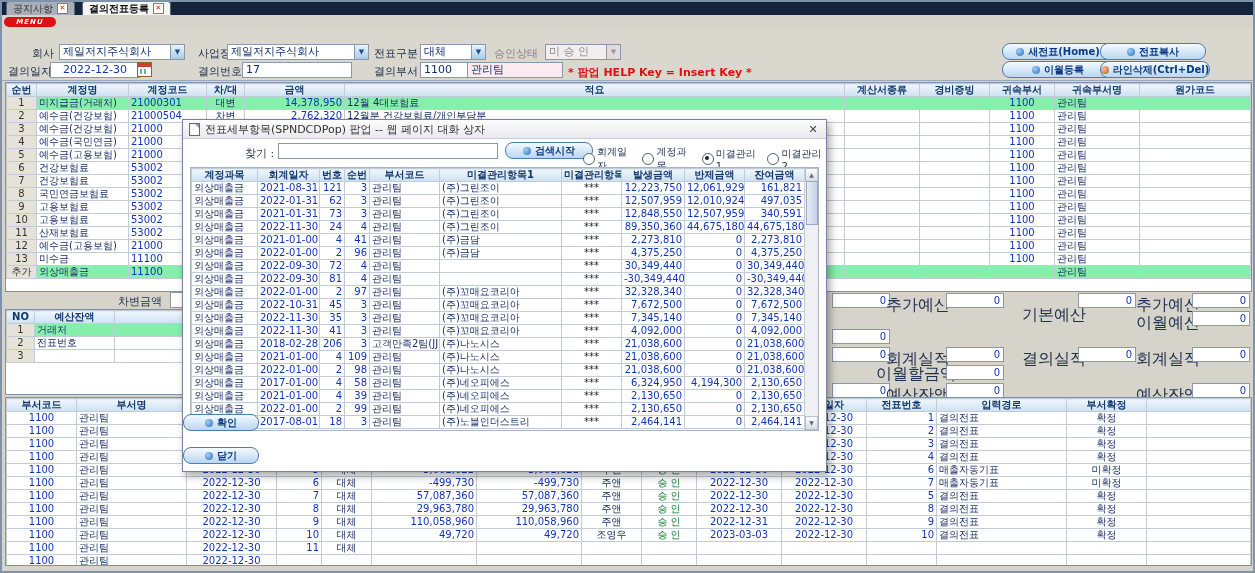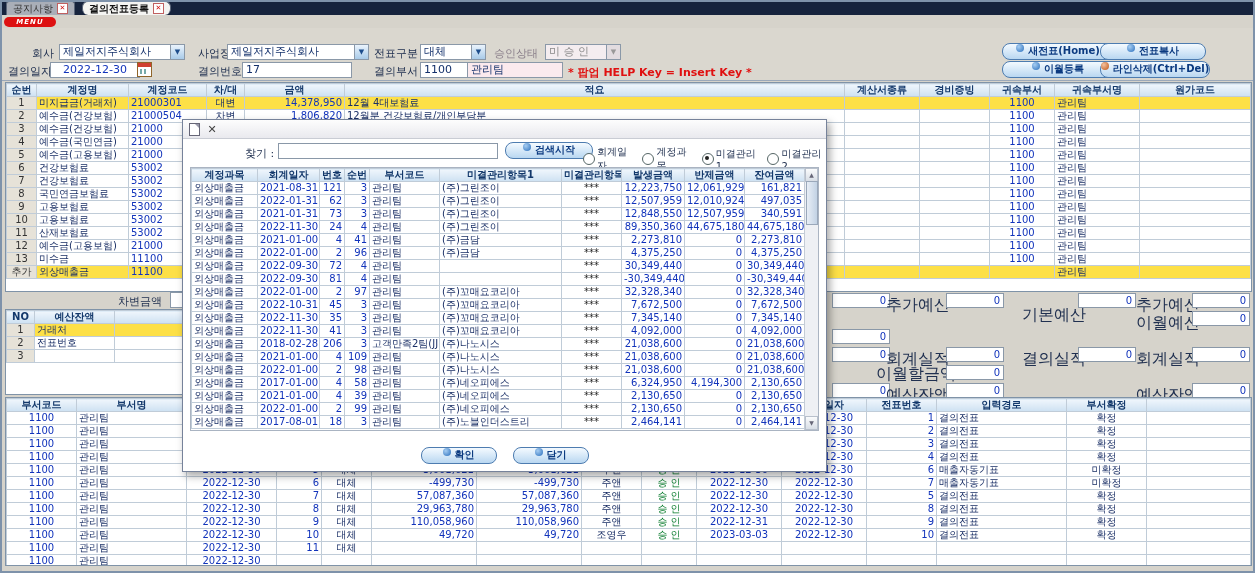--- a/index.html
+++ b/index.html
@@ -8,21 +8,21 @@
     background:#d6d3cb;font-family:"DejaVu Sans","Liberation Sans",sans-serif;
     font-size:11px;color:#222;
   }
   .window-frame{position:absolute;inset:0;border:2px solid #7e92aa;pointer-events:none;z-index:60;}
   
   .tabbar{position:absolute;left:0;top:0;width:1255px;height:15px;background:#16233d;}
   .tab{position:absolute;top:1px;height:13px;display:flex;align-items:center;gap:4px;
        padding:0 6px;border:1px solid #5a6578;border-bottom:none;border-radius:3px 3px 0 0;
        font-size:10px;cursor:pointer;}
   .tab-inactive{left:6px;background:#a9aeb8;color:#333;}
-  .tab-active{left:82px;background:#f4f4f2;color:#111;font-weight:bold;border-radius:6px;}
+  .tab-active{left:82px;background:#f4f4f2;color:#111;font-weight:bold;}
   .tab-x{display:inline-block;width:9px;height:9px;line-height:9px;text-align:center;
          background:#fff;border:1px solid #c06060;color:#d01818;font-size:7px;font-weight:bold;}
   .menu-open{position:absolute;left:4px;top:17px;width:52px;height:10px;background:#dd1111;
              border-radius:5px;color:#fff;font-size:7px;font-style:italic;font-weight:bold;
              text-align:center;line-height:10px;letter-spacing:1px;cursor:pointer;}
   
   .form-area{position:absolute;left:2px;top:28px;width:1251px;height:52px;
              background:#dad7cf;border-bottom:1px solid #9aa8ba;}
   .flabel{position:absolute;font-size:11px;color:#203050;white-space:nowrap;}
   .flabel-dim{color:#8a7f8a;}
@@ -36,36 +36,36 @@
         background:linear-gradient(#eaf3fc,#a9cbe9);border-left:1px solid #8a98a8;
         color:#1d4d8c;font-size:7px;text-align:center;line-height:14px;}
   .combo.dim .arrow{background:#e2dce0;color:#999;}
   .help-red{position:absolute;color:#e01010;font-weight:bold;font-size:11px;}
   .cal-icon{position:absolute;width:13px;height:13px;background:#fff;border:1px solid #90652a;
             cursor:pointer;}
   .cal-icon::before{content:"";position:absolute;left:0;top:0;right:0;height:4px;background:#d04030;}
   .cal-icon::after{content:"";position:absolute;left:2px;top:6px;width:8px;height:5px;
             background:repeating-linear-gradient(90deg,#7aa 0 2px,#fff 2px 4px);}
   
-  .pill{display:flex;align-items:flex-start;justify-content:center;gap:4px;height:15px;
+  .pill{display:flex;align-items:center;justify-content:center;gap:4px;height:15px;
         border:1px solid #4d7cb0;border-radius:8px;
         background:linear-gradient(#f4faff,#b9d7f1);color:#0b3a80;
         font-size:10px;font-weight:bold;padding:0 8px;cursor:pointer;white-space:nowrap;}
   .pill::before{content:"";width:8px;height:8px;border-radius:50%;flex:none;
         background:radial-gradient(circle at 35% 35%,#a6cdf2,#2a6fbd);}
   .pill.warn::before{background:radial-gradient(circle at 35% 35%,#f4c2a0,#c05515);}
   .abs{position:absolute;}
   
   .panel{position:absolute;background:#fff;border:1px solid #7f93a8;overflow:hidden;}
   table.grid{border-collapse:collapse;table-layout:fixed;width:100%;font-size:10px;}
   .grid th,.grid td{border:1px solid #c0ccd8;height:12px;line-height:12px;
         padding:0 2px;overflow:hidden;white-space:nowrap;font-weight:normal;}
   .grid th{background:linear-gradient(#f0f6fc,#cde1f2);color:#13386b;font-weight:bold;text-align:center;}
   .rowhead{background:#e6e2d8;text-align:center;color:#333;}
-  .row-hl td{background:#fde047;}
+  .row-hl td{background:#86efac;}
   .row-hl td.rowhead{background:#e6e2d8;}
   .t-blue{color:#1133bb;} .t-navy{color:#1a2f66;} .t-green{color:#067a2a;}
   .t-right{text-align:right;} .t-center{text-align:center;}
   
   .budget-label{position:absolute;font-size:16px;color:#203050;white-space:nowrap;}
   .budget-box{position:absolute;width:50px;height:13px;background:#fff;border:1px solid #8a98a8;
         font-size:10px;line-height:13px;text-align:right;padding:0 3px;color:#1133bb;}
   
   .popup{position:absolute;left:182px;top:119px;width:643px;height:351px;background:#fff;
          border:1px solid #76829a;box-shadow:3px 4px 8px rgba(0,0,0,.35);z-index:40;}
@@ -85,21 +85,21 @@
   .rb.on::after{content:"";position:absolute;left:2px;top:2px;width:4px;height:4px;border-radius:50%;background:#222;}
   .popup-grid-wrap{position:absolute;left:7px;top:47px;width:627px;height:262px;border:1px solid #aab4c2;background:#fff;}
   .popup-grid-wrap table{width:613px;}
   .vscroll{position:absolute;right:0;top:0;width:13px;height:100%;background:#eef0f4;
          border-left:1px solid #c4ccd6;cursor:pointer;}
   .sb-btn{height:12px;font-size:6px;text-align:center;line-height:12px;color:#667;
          background:linear-gradient(#fafbfc,#d8dee6);border:1px solid #b8c0cc;}
   .sb-bottom{position:absolute;bottom:0;left:0;right:0;}
   .sb-thumb{position:absolute;left:1px;top:13px;width:10px;height:42px;
          background:linear-gradient(90deg,#e8eef6,#c2d2e4);border:1px solid #9aa8ba;}
-  .popup-buttons{position:absolute;left:0;bottom:7px;width:100%;display:flex;justify-content:center;gap:16px;}
+  .popup-buttons{position:absolute;left:0;bottom:7px;width:100%;display:flex;justify-content:center;gap:16px;flex-direction:column;}
 </style>
 </head>
 <body>
 
 <div class="tabbar">
   <div class="tab tab-inactive">
     <span>공지사항</span>
     <span class="tab-x">✕</span>
   </div>
   <div class="tab tab-active">
@@ -205,21 +205,21 @@
           <td class=""></td>
           <td class="t-center t-blue">1100</td>
           <td class="t-navy">관리팀</td>
           <td class=""></td>
         </tr>
         <tr>
           <td class="rowhead">2</td>
           <td class="t-navy">예수금(건강보험)</td>
           <td class="t-blue">21000504</td>
           <td class="t-center t-navy">차변</td>
-          <td class="t-right t-blue">1,806,820</td>
+          <td class="t-right t-blue">2,762,320</td>
           <td class="t-navy">12월분 건강보험료/개인부담분</td>
           <td class=""></td>
           <td class=""></td>
           <td class="t-center t-blue">1100</td>
           <td class="t-navy">관리팀</td>
           <td class=""></td>
         </tr>
         <tr>
           <td class="rowhead">3</td>
           <td class="t-navy">예수금(건강보험)</td>
@@ -687,20 +687,21 @@
           <td class="t-center t-navy"></td>
           <td class=""></td>
         </tr>
       </tbody>
   </table>
 </div>
 
 <div class="popup">
   <div class="popup-title">
     <div class="doc-icon"></div>
+    <span class="popup-title-text">전표세부항목(SPNDCDPop) 팝업 -- 웹 페이지 대화 상자</span>
     <span class="popup-close">✕</span>
   </div>
   <div class="popup-search">
     <span class="flabel" style="left:62px;top:7px">찾기 :</span>
     <input class="search-input" value="" style="">
     <div class="pill abs" style="left:322px;top:3px;width:70px">
       <span>검색시작</span>
     </div>
     <div class="radio-group">
         <span class="radio-item">

